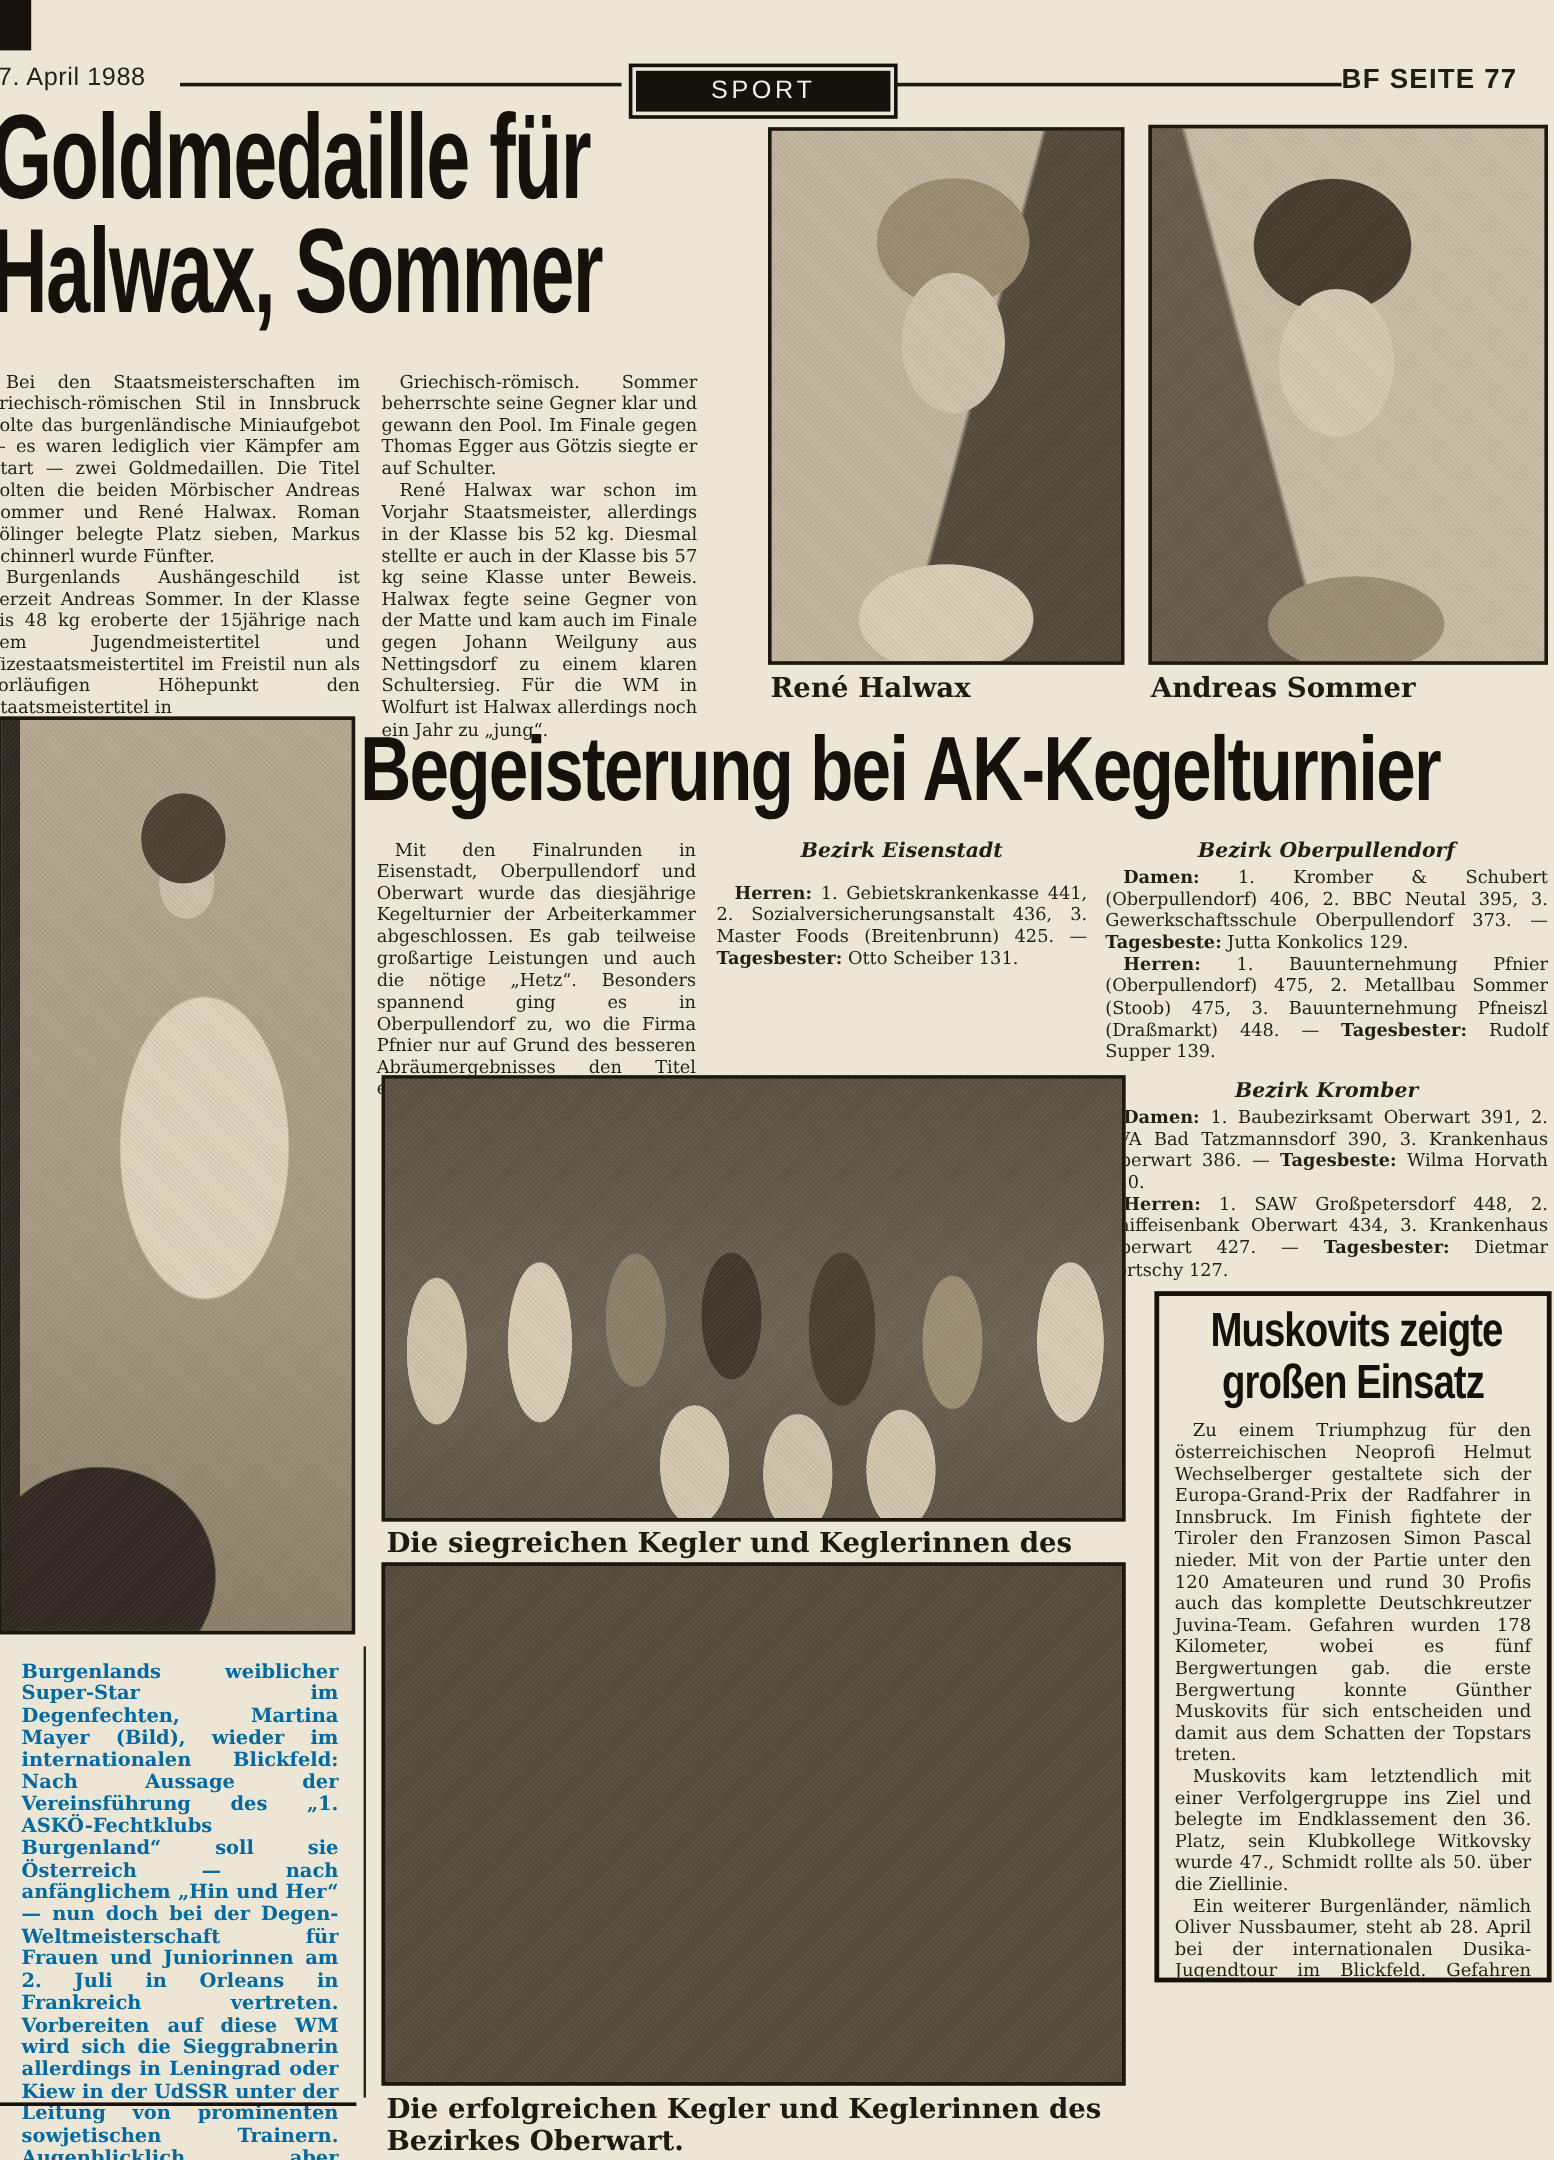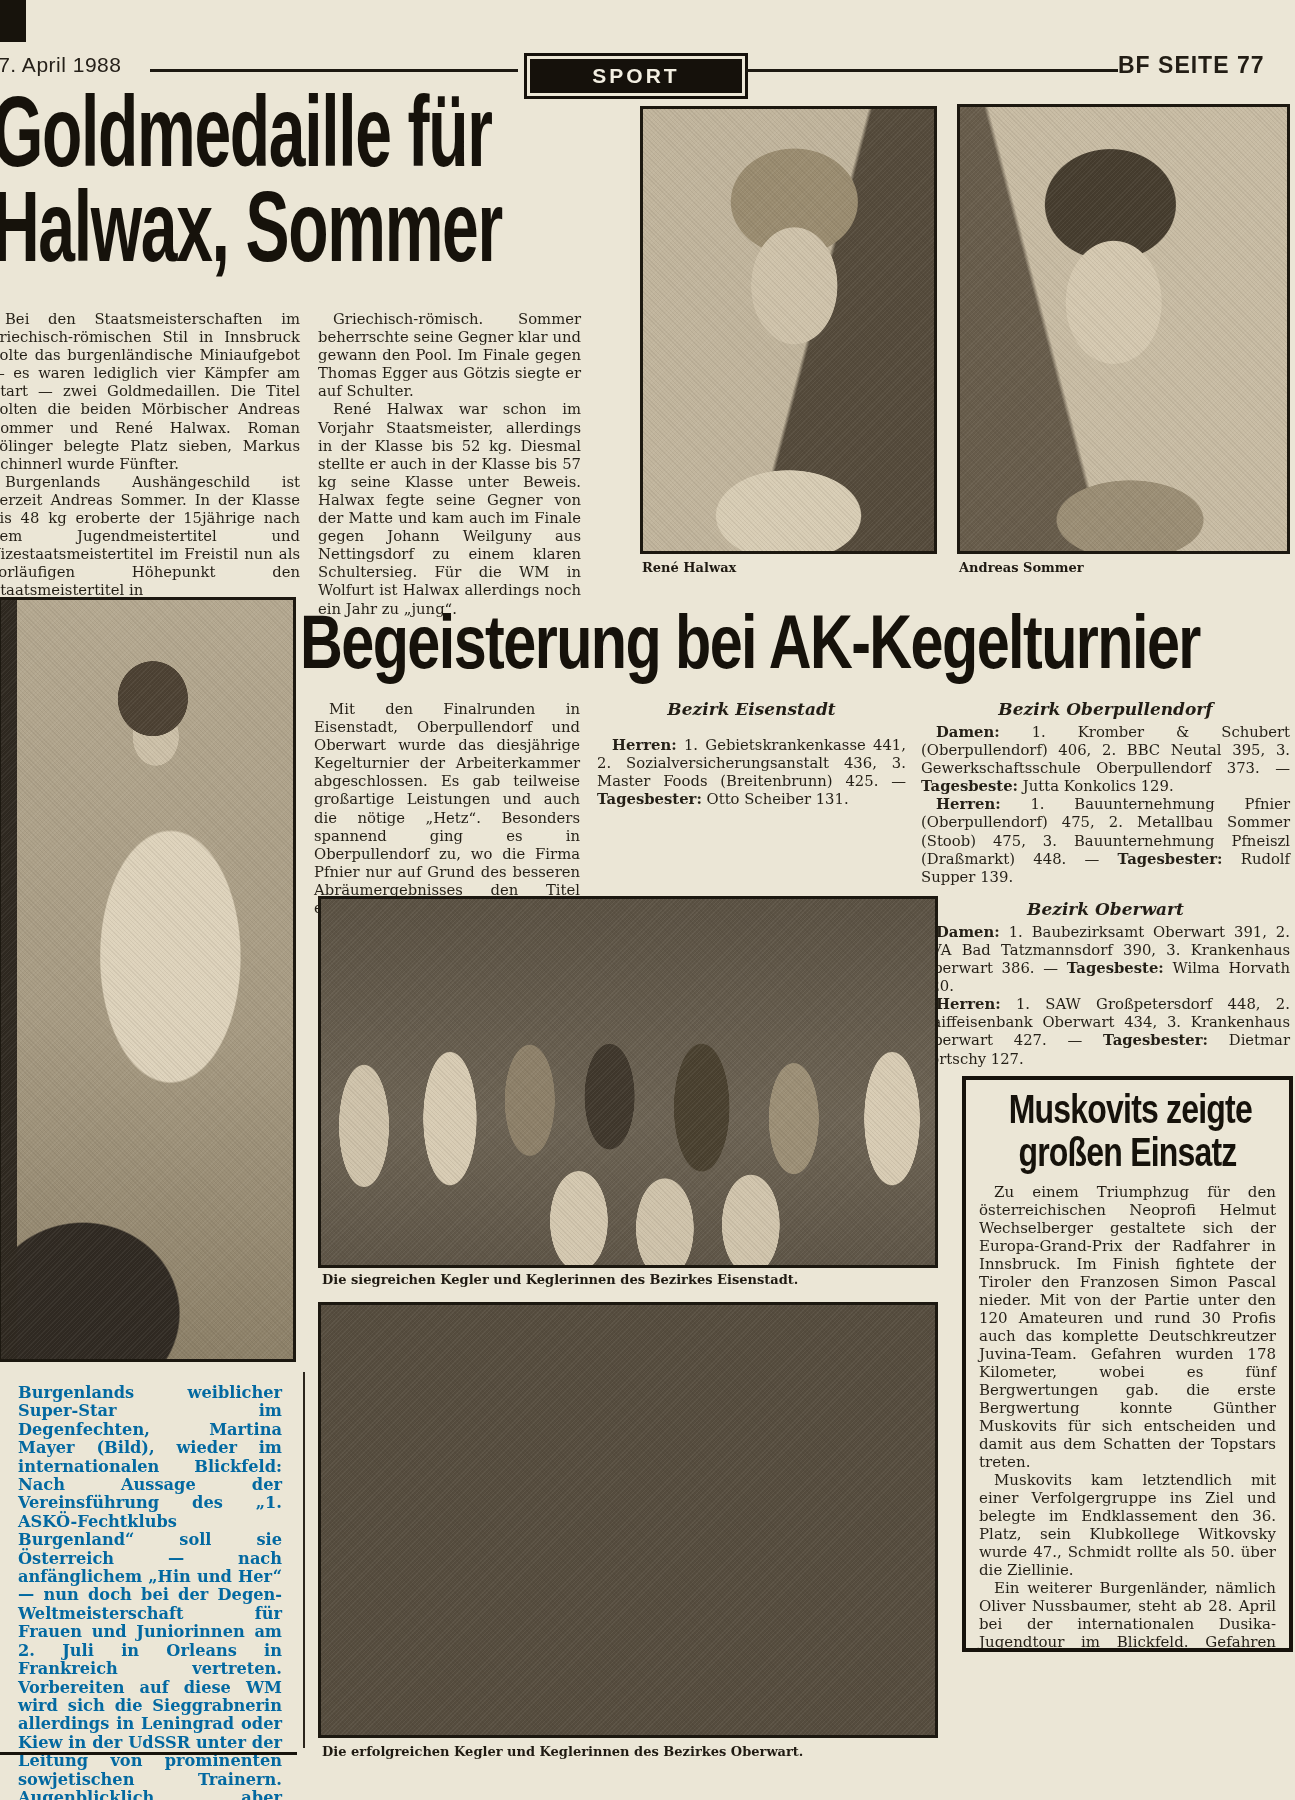--- a/index.html
+++ b/index.html
@@ -12,21 +12,21 @@
   .date{left:-14px;top:53px;font-family:"Liberation Sans",sans-serif;
         font-size:21px;letter-spacing:.5px;color:#26211a;white-space:nowrap;}
   .rule{height:3px;background:#1d1912;}
   .rule-left{left:150px;top:69px;width:368px;}
   .rule-right{left:746px;top:69px;width:372px;}
   .sport-box{left:524px;top:53px;width:212px;height:34px;background:#ebe6d6;
              border:3px solid #15110b;padding:3px;}
   .sport-inner{width:100%;height:100%;background:#15110b;display:flex;
                align-items:center;justify-content:center;}
   .sport-inner span{color:#f2eee1;font-family:"Liberation Sans",sans-serif;
-               font-weight:bold;font-size:21px;letter-spacing:3px;}
+               font-weight:normal;font-size:21px;letter-spacing:3px;}
   .page-label{left:1118px;top:52px;font-family:Liberation Sans, sans-serif;
               font-weight:600;font-size:23px;letter-spacing:1px;white-space:nowrap;}
   
   .hl-line{font-family:"Liberation Sans",sans-serif;font-weight:bold;
            color:#16120b;white-space:nowrap;letter-spacing:-2px;}
   .headline1{left:-8px;top:84px;}
   .headline1 .hl-line{font-size:100px;line-height:95px;
            transform:scaleX(0.66);transform-origin:0 0;}
   .headline2{left:300px;top:602px;}
   .headline2 .hl-line{font-size:76px;line-height:80px;
@@ -92,21 +92,21 @@
        radial-gradient(50px 85px at 14% 80%,#a89c84 55%,rgba(0,0,0,0) 56%),
        radial-gradient(50px 85px at 30% 82%,#d8ccb4 55%,rgba(0,0,0,0) 56%),
        radial-gradient(52px 90px at 46% 83%,#8f8269 55%,rgba(0,0,0,0) 56%),
        radial-gradient(50px 85px at 61% 82%,#c4b8a0 55%,rgba(0,0,0,0) 56%),
        radial-gradient(50px 85px at 74% 83%,#b7ab93 55%,rgba(0,0,0,0) 56%),
        linear-gradient(180deg,#43action3b2f 0%,#554c3e 55%,#4a4234 100%);
      background-color:#554c3e;
      background-repeat:no-repeat;
      background-size:62px 95px,140px 330px,100% 100%,100% 100%,100% 100%,100% 100%,100% 100%,100% 100%,100% 100%,100% 100%,100% 100%,100% 100%;
      background-position:340px 300px,right 12px top 55px,0 0,0 0,0 0,0 0,0 0,0 0,0 0,0 0,0 0,0 0;}
-  .caption{font-size:13px;font-weight:bold;color:#1f1a12;}
+  .caption{font-size:23px;font-weight:bold;color:#1f1a12;}
   .cap1{left:642px;top:560px;}
   .cap2{left:959px;top:560px;}
   .capE{left:322px;top:1272px;width:616px;}
   .capO{left:322px;top:1744px;width:616px;}
   
   .muskbox{left:962px;top:1076px;width:331px;height:576px;border:4px solid #17130c;
            box-sizing:border-box;padding:8px 13px;overflow:hidden;}
   .musk-title{font-family:"Liberation Sans",sans-serif;font-weight:bold;
               font-size:40px;line-height:43px;letter-spacing:-1px;text-align:center;
               transform:scaleX(0.8);transform-origin:50% 0;white-space:nowrap;color:#16120b;}
@@ -161,21 +161,21 @@
     <p class="body-text">Mit den Finalrunden in Eisenstadt, Oberpullendorf und Oberwart wurde das diesjährige Kegelturnier der Arbeiterkammer abgeschlossen. Es gab teilweise großartige Leistungen und auch die nötige „Hetz“. Besonders spannend ging es in Oberpullendorf zu, wo die Firma Pfnier nur auf Grund des besseren Abräumergebnisses den Titel erfolgreich verteidigen konnte.</p>
   </div>
   <div class="abs kcol2">
     <h3 class="bezirk-h">Bezirk Eisenstadt</h3>
     <p class="body-text gap-top"><b>Herren:</b><span> 1. Gebietskrankenkasse 441, 2. Sozialversicherungsanstalt 436, 3. Master Foods (Breitenbrunn) 425. — </span><b>Tagesbester:</b><span> Otto Scheiber 131.</span></p>
   </div>
   <div class="abs kcol3">
     <h3 class="bezirk-h">Bezirk Oberpullendorf</h3>
     <p class="body-text"><b>Damen:</b><span> 1. Kromber &amp; Schubert (Oberpullendorf) 406, 2. BBC Neutal 395, 3. Gewerkschaftsschule Oberpullendorf 373. — </span><b>Tagesbeste:</b><span> Jutta Konkolics 129.</span></p>
     <p class="body-text"><b>Herren:</b><span> 1. Bauunternehmung Pfnier (Oberpullendorf) 475, 2. Metallbau Sommer (Stoob) 475, 3. Bauunternehmung Pfneiszl (Draßmarkt) 448. — </span><b>Tagesbester:</b><span> Rudolf Supper 139.</span></p>
-    <h3 class="bezirk-h small-gap-top">Bezirk Oberwart</h3>
+    <h3 class="bezirk-h small-gap-top">Bezirk Kromber</h3>
     <p class="body-text"><b>Damen:</b><span> 1. Baubezirksamt Oberwart 391, 2. PVA Bad Tatzmannsdorf 390, 3. Krankenhaus Oberwart 386. — </span><b>Tagesbeste:</b><span> Wilma Horvath 120.</span></p>
     <p class="body-text"><b>Herren:</b><span> 1. SAW Großpetersdorf 448, 2. Raiffeisenbank Oberwart 434, 3. Krankenhaus Oberwart 427. — </span><b>Tagesbester:</b><span> Dietmar Portschy 127.</span></p>
   </div>
   <div class="abs photo photo-eisenstadt"></div>
   <div class="abs caption capE">Die siegreichen Kegler und Keglerinnen des Bezirkes Eisenstadt.</div>
   <div class="abs photo photo-oberwart"></div>
   <div class="abs caption capO">Die erfolgreichen Kegler und Keglerinnen des Bezirkes Oberwart.</div>
 
   <div class="abs muskbox">
     <div class="musk-title">Muskovits zeigte</div>

